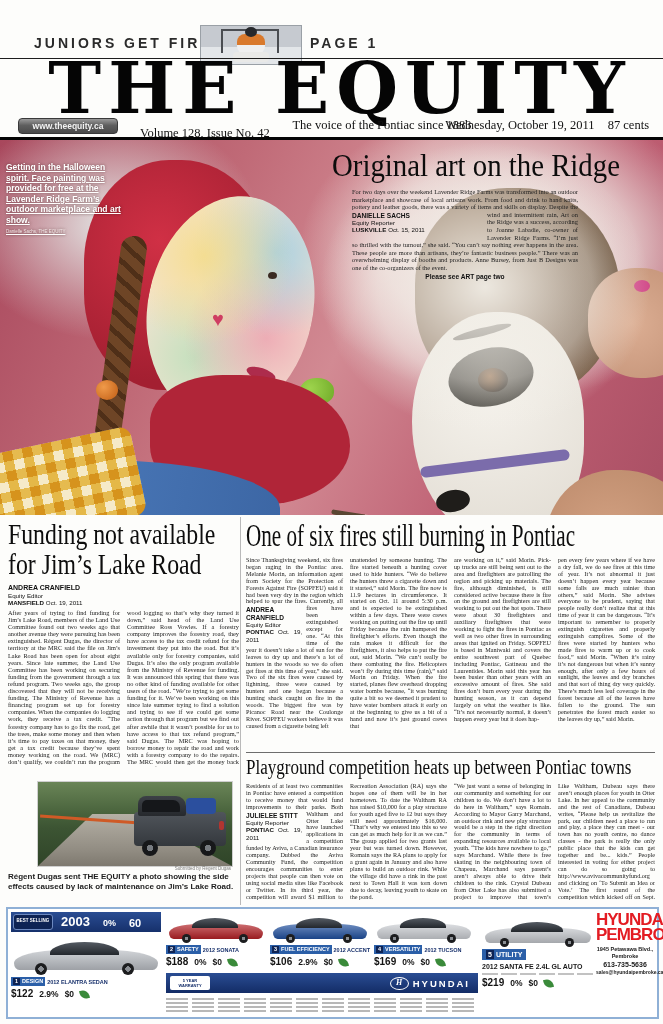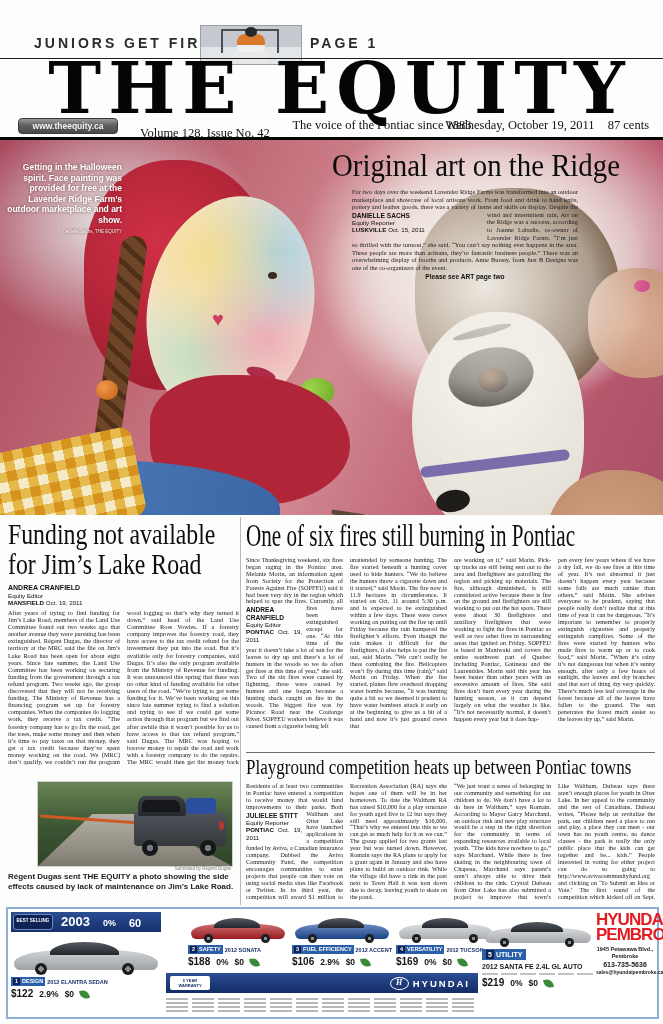--- a/index.html
+++ b/index.html
@@ -64,22 +64,22 @@
     background:radial-gradient(circle at 45% 35%,#f5f2ec,#e4dfd6 80%);}
   .eyepatch{left:448px;top:208px;width:86px;height:58px;background:radial-gradient(circle at 55% 55%,#4a463e,#2c2a25 70%);border-radius:50%;transform:rotate(-12deg);}
   .pupil{left:478px;top:228px;width:30px;height:24px;background:radial-gradient(circle at 40% 35%,#7a4a22,#1c130b 70%);border-radius:50%;}
   .brow{left:452px;top:188px;width:60px;height:8px;background:#35302a;border-radius:50%;transform:rotate(-14deg);}
   .band{left:420px;top:318px;width:150px;height:11px;background:#7b6cab;border-radius:6px;transform:rotate(-7deg);}
   .nose{left:436px;top:350px;width:34px;height:22px;background:#1f1d1a;border-radius:50%;transform:rotate(-10deg);}
   .hand-tr{left:588px;top:128px;width:110px;height:110px;background:radial-gradient(circle at 40% 50%,#dcae93,#c08f74);border-radius:45% 55% 50% 50%;}
   .nail{left:634px;top:140px;width:16px;height:12px;background:#d24b8a;border-radius:50%;}
   .hand-br{left:545px;top:330px;width:160px;height:170px;background:radial-gradient(circle at 40% 40%,#d3a182,#b07f60);border-radius:45% 55% 40% 60%;}
   .brush{left:330px;top:388px;width:240px;height:5px;background:linear-gradient(90deg,#5a4632 0 14%,#c9bfae 14%);border-radius:3px;transform:rotate(9deg);}
-  .photo-cap{position:absolute;left:6px;top:22px;width:116px;text-align:right;
-             font:700 8.5px/10.5px "Liberation Sans",sans-serif;color:#fff;text-shadow:0 0 3px rgba(60,20,20,.65);}
+  .photo-cap{position:absolute;left:6px;top:22px;width:116px;text-align:left;
+             font:700 8.5px/10.5px "Liberation Sans",sans-serif;color:#fff;text-shadow:0 0 3px rgba(60,20,20,.65);text-decoration:underline;}
   .photo-credit{display:block;margin-top:4px;font:400 4.5px/6px "Liberation Sans",sans-serif;color:#f4e8e8;}
   .ridge-bg{position:absolute;left:320px;top:2px;width:330px;height:290px;
             background:radial-gradient(closest-side,rgba(243,240,233,.95),rgba(243,240,233,.55) 65%,rgba(243,240,233,0));}
   .ridge-head{position:absolute;left:332px;top:8px;width:325px;}
   .ridge-head .ht{display:inline-block;font-size:32px;line-height:34px;color:#0c0c0c;transform:scaleX(.9);transform-origin:0 50%;white-space:nowrap;}
   .ridge-body{position:absolute;left:352px;top:48px;width:226px;font-size:6.4px;line-height:7.6px;text-align:justify;color:#222;}
   .byline{font-family:"Liberation Sans",sans-serif;color:#111;}
   .byline .bn{display:block;font-weight:700;font-size:6.6px;line-height:7.5px;}
   .byline .br{display:block;font-size:6.2px;line-height:7px;}
   .byline .bd{display:block;font-size:6.2px;line-height:7.5px;}
@@ -146,21 +146,21 @@
   .vlabel{display:inline-flex;align-items:center;background:#2b5fa8;color:#fff;
           font:700 5.5px/7px "Liberation Sans",sans-serif;padding:1px 2px;white-space:nowrap;}
   .vlabel .rk{background:#0e2354;margin-right:2px;padding:0 2px;}
   .vmodel{font:700 5.5px/6px "Liberation Sans",sans-serif;color:#17306b;white-space:nowrap;}
   .tokens{display:flex;align-items:flex-end;gap:6px;margin-top:2px;font-family:"Liberation Sans",sans-serif;}
   .tok{font-weight:700;color:#141414;}
   .tok.price{font-size:10px;}
   .tok.apr{font-size:8.5px;}
   .tok.down{font-size:8.5px;}
   .eco{width:9px;height:9px;background:#3a8a3a;border-radius:0 75% 0 75%;transform:rotate(-15deg);}
-  .ad-sec{position:absolute;top:3px;width:100px;height:62px;margin-left:22px;}
+  .ad-sec{position:absolute;top:3px;width:100px;height:62px;}
   .ad-sec .car{height:32px;}
   .s2{left:158px;} .s3{left:262px;} .s4{left:366px;}
   .hy-bar{position:absolute;left:158px;top:64px;width:312px;height:20px;background:linear-gradient(#2a4d93,#132c66);
           display:flex;align-items:center;}
   .warranty{margin-left:4px;background:#fff;color:#17306b;font:700 4px/5px "Liberation Sans",sans-serif;
             padding:2px 3px;border-radius:2px;width:34px;text-align:center;}
   .hy-logo{margin-left:auto;display:flex;align-items:center;gap:4px;margin-right:8px;color:#fff;}
   .hy-ellipse{width:17px;height:11px;border:1.5px solid #fff;border-radius:50%;
               font:italic 700 8px/10px "Liberation Serif",serif;text-align:center;color:#fff;}
   .hy-word{font:700 9.5px "Liberation Sans",sans-serif;letter-spacing:2px;}

